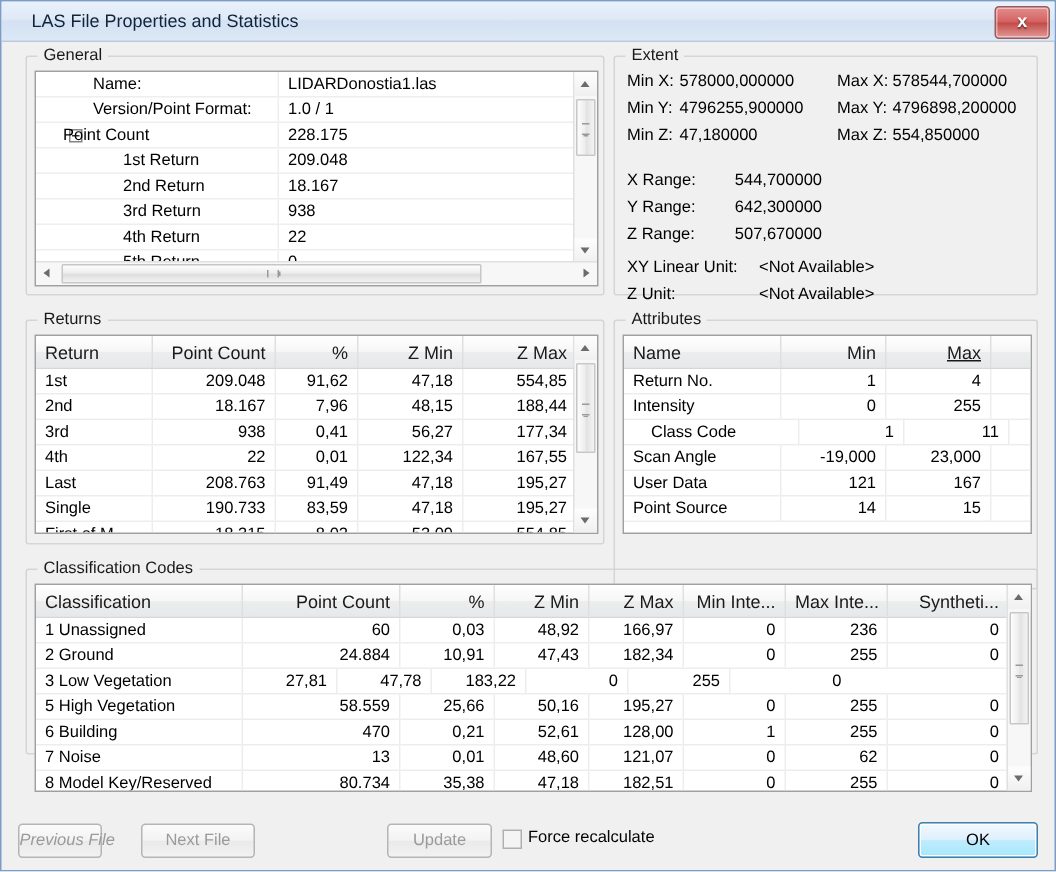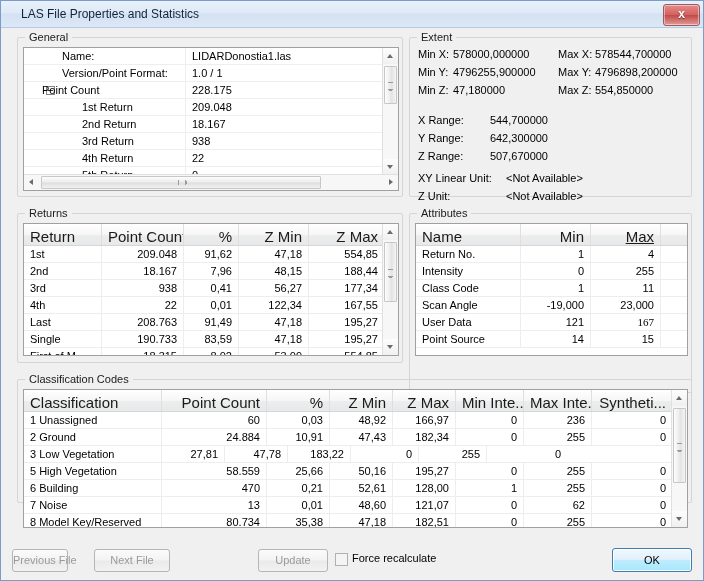--- a/index.html
+++ b/index.html
@@ -94,21 +94,21 @@
   .lv-header {
     display: flex;
     height: 22px;
     background: linear-gradient(to bottom, #ffffff 0%, #f6f6f6 50%, #eceded 51%, #e7e8ea 100%);
     border-bottom: 1px solid #d6d6d6;
     box-sizing: border-box;
   }
   .lv-header .cell {
     box-sizing: border-box;
     padding: 4px 6px 0 6px;
-    font-size: 15px;
+    font-size: 12px;
     color: #1a1a1a;
     border-right: 1px solid #dfdfdf;
     white-space: nowrap;
     overflow: hidden;
   }
   .lv-header .cell:last-child { border-right: none; }
   .lv-body { position: relative; }
   .lv-row {
     display: flex;
     height: 17px;
@@ -524,35 +524,35 @@
             <div class="cell num" style="width: 70px; flex: 0 0 70px;">4</div>
             <div class="cell num" style="width: 26px; flex: 0 0 26px;"></div>
           </div>
           <div class="lv-row">
             <div class="cell txt" style="width: 105px; flex: 0 0 105px;">Intensity</div>
             <div class="cell num" style="width: 70px; flex: 0 0 70px;">0</div>
             <div class="cell num" style="width: 70px; flex: 0 0 70px;">255</div>
             <div class="cell num" style="width: 26px; flex: 0 0 26px;"></div>
           </div>
           <div class="lv-row">
-            <div class="cell txt" style="width: 105px; flex: 0 0 105px;">Class Code</div>
+            <div class="cell txt" style="width: 105px; flex: 0 0 105px; margin-left: 12px;">Class Code</div>
             <div class="cell num" style="width: 70px; flex: 0 0 70px;">1</div>
             <div class="cell num" style="width: 70px; flex: 0 0 70px;">11</div>
             <div class="cell num" style="width: 26px; flex: 0 0 26px;"></div>
           </div>
           <div class="lv-row">
             <div class="cell txt" style="width: 105px; flex: 0 0 105px;">Scan Angle</div>
             <div class="cell num" style="width: 70px; flex: 0 0 70px;">-19,000</div>
             <div class="cell num" style="width: 70px; flex: 0 0 70px;">23,000</div>
             <div class="cell num" style="width: 26px; flex: 0 0 26px;"></div>
           </div>
           <div class="lv-row">
             <div class="cell txt" style="width: 105px; flex: 0 0 105px;">User Data</div>
             <div class="cell num" style="width: 70px; flex: 0 0 70px;">121</div>
-            <div class="cell num" style="width: 70px; flex: 0 0 70px; font-family: Liberation Serif, serif;">167</div>
+            <div class="cell num" style="width: 70px; flex: 0 0 70px;">167</div>
             <div class="cell num" style="width: 26px; flex: 0 0 26px;"></div>
           </div>
           <div class="lv-row">
             <div class="cell txt" style="width: 105px; flex: 0 0 105px;">Point Source</div>
             <div class="cell num" style="width: 70px; flex: 0 0 70px;">14</div>
             <div class="cell num" style="width: 70px; flex: 0 0 70px;">15</div>
             <div class="cell num" style="width: 26px; flex: 0 0 26px;"></div>
           </div>
         </div>
     </div>
@@ -647,21 +647,21 @@
             <i></i>
           </div>
         <div class="thumb" style="top:18px; height:75px;"></div>
         <div class="arrow down">
             <i></i>
           </div>
       </div>
     </div>
   </div>
 
-  <div class="btn" style="left:11px; top:548px; width:56px;">Previous File</div>
+  <div class="btn" style="left:11px; top:548px; width:56px;font-style:italic;">Previous File</div>
   <div class="btn" style="left:93px; top:548px; width:76px;">Next File</div>
   <div class="btn" style="left:257px; top:548px; width:70px;">Update</div>
 
   <div id="chk-force"></div>
   <div id="chk-force-label">Force recalculate</div>
 
   <div class="btn primary" style="left:611px; top:547px; width:80px; height:24px; line-height:22px;">OK</div>
 
 </div>
 

